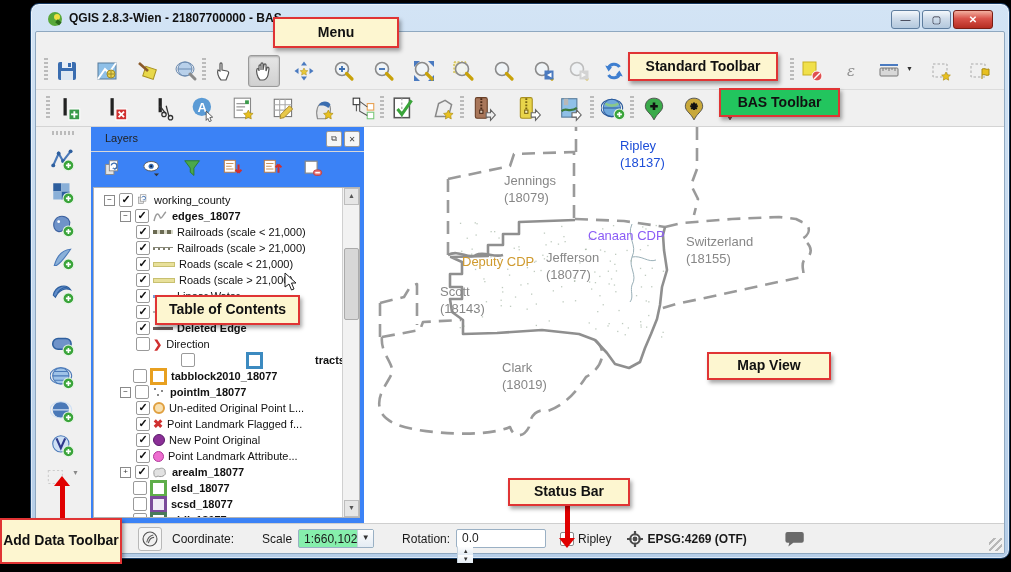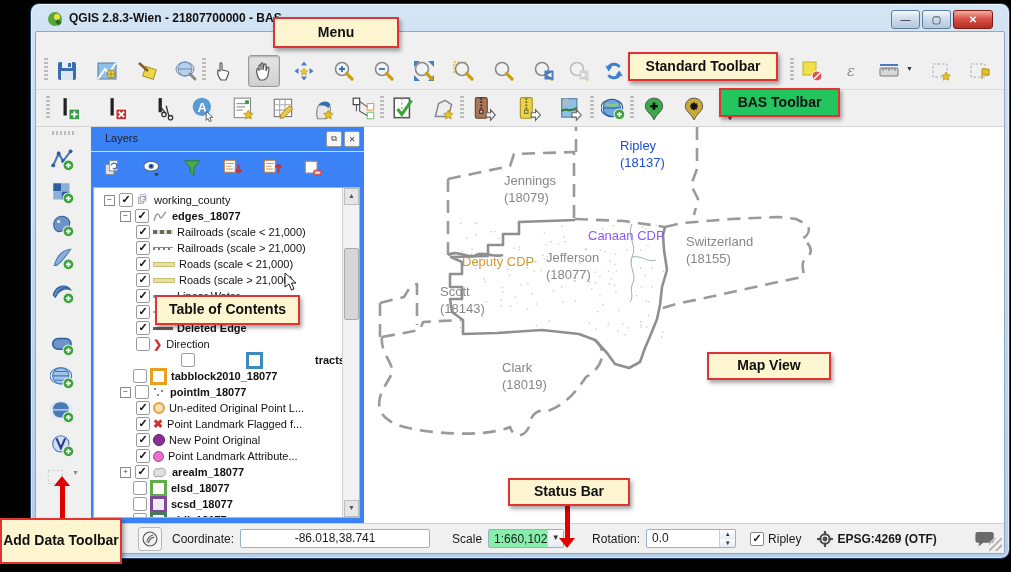--- a/index.html
+++ b/index.html
@@ -53,21 +53,21 @@
   
   #map{position:absolute;left:328px;top:0;right:0;bottom:0;background:#fff;}
   .maplabel{position:absolute;font-size:13px;line-height:17px;}
   
   #statusbar{position:absolute;left:0;right:0;bottom:0;height:29px;background:#f0f0f0;border-top:1px solid #cfcfcf;display:flex;align-items:center;font-size:12px;color:#1a1a1a;}
   .sb-label{margin:0 6px 0 10px;}
   #coord-field{width:188px;height:17px;border:1px solid #9ab0c4;border-radius:2px;background:#fff;text-align:center;font-size:12px;line-height:17px;}
   #scale-combo{width:74px;height:17px;border:1px solid #9ab0c4;border-radius:2px;background:#86efac;display:flex;align-items:center;}
   #scale-combo .val{flex:1;padding-left:5px;font-size:12px;}
   #scale-combo .drop{width:16px;height:100%;border-left:1px solid #c4d2de;background:linear-gradient(#fdfdfd,#e4ecf4);text-align:center;font-size:8px;line-height:16px;color:#333;}
-  #rot-spin{width:88px;height:17px;border:1px solid #9ab0c4;border-radius:2px;background:#fff;display:flex;}
+  #rot-spin{width:88px;height:17px;border:1px solid #9ab0c4;border-radius:2px;background:#fff;display:flex;flex-direction:column;}
   #rot-spin .val{flex:1;padding-left:5px;font-size:12px;line-height:17px;}
   .spinbtns{width:15px;display:flex;flex-direction:column;border-left:1px solid #c4d2de;}
   .spinbtns div{flex:1;font-size:6px;line-height:8px;text-align:center;background:linear-gradient(#fdfdfd,#e4ecf4);color:#333;}
   .sb-cb{width:12px;height:12px;border:1px solid #8a8a8a;background:#fff;border-radius:2px;font-size:11px;line-height:11px;text-align:center;font-weight:bold;margin:0 4px 0 14px;}
   #grip-corner{position:absolute;right:2px;bottom:2px;width:13px;height:13px;
     background:repeating-linear-gradient(135deg,transparent 0 3px,#b8b8b8 3px 5px);}
   
   .callout{position:absolute;border:2px solid #e03434;background:#fdf6d0;box-shadow:2px 3px 4px rgba(0,0,0,.35);
     display:flex;align-items:center;justify-content:center;text-align:center;font-size:14px;font-weight:bold;color:#111;z-index:40;line-height:1.25;}
   .rarrow{position:absolute;background:#e00000;width:5px;z-index:39;}
@@ -906,21 +906,20 @@
       </div>
     </div>
     <div id="statusbar">
       <span style="margin-left:102px;width:22px;height:22px;display:flex;align-items:center;justify-content:center;border:1px solid #b8b8b8;border-radius:3px;background:#f6f6f6;">
         <svg width="18" height="18" viewBox="0 0 22 22">
             <circle cx="11" cy="11" r="8.5" fill="#f0f0f0" stroke="#555" stroke-width="1.4"></circle>
             <path d="M7,15 C8,10 10,7 15,6 M9,16 C10,12 13,9 16,9" stroke="#555" fill="none" stroke-width="1.3"></path>
           </svg>
       </span>
       <span class="sb-label">Coordinate:</span>
-      <span id="coord-field">-86.018,38.741</span>
       <span class="sb-label" style="margin-left:22px;">Scale</span>
       <span id="scale-combo">
         <span class="val">1:660,102</span>
         <span class="drop">▼</span>
       </span>
       <span class="sb-label" style="margin-left:28px;">Rotation:</span>
       <span id="rot-spin">
         <span class="val">0.0</span>
         <span class="spinbtns">
             <div>▲</div>

